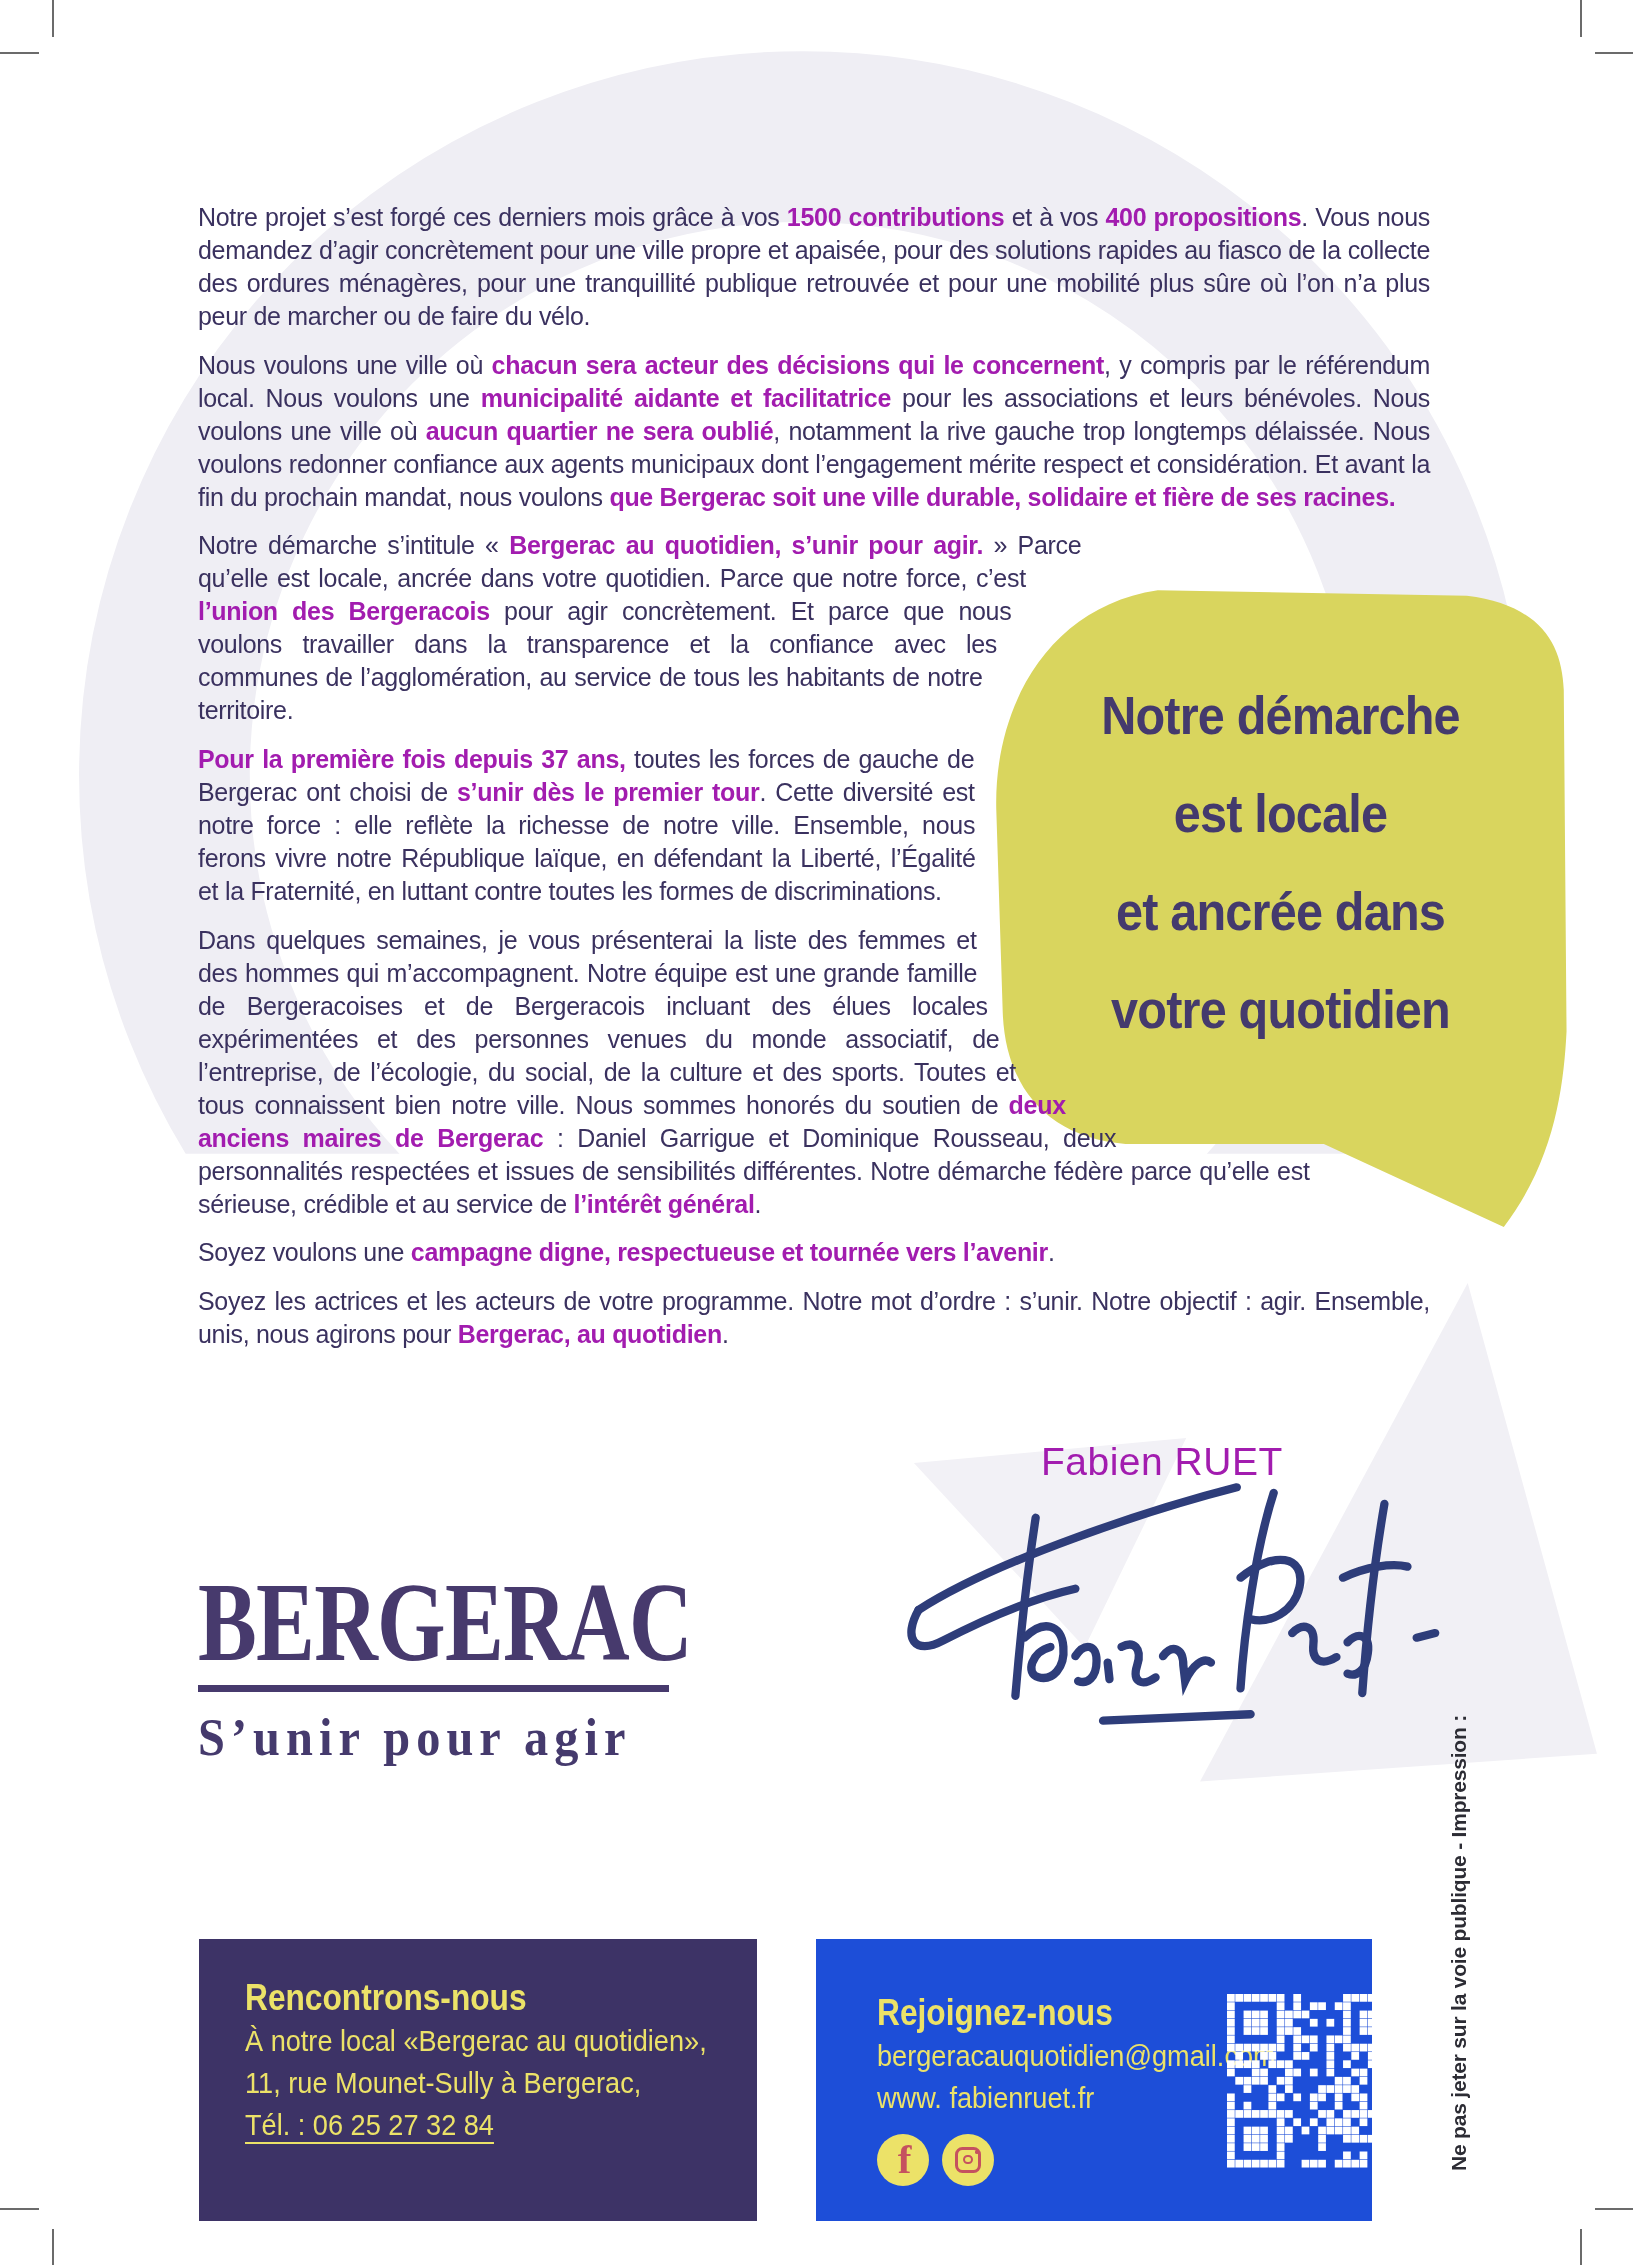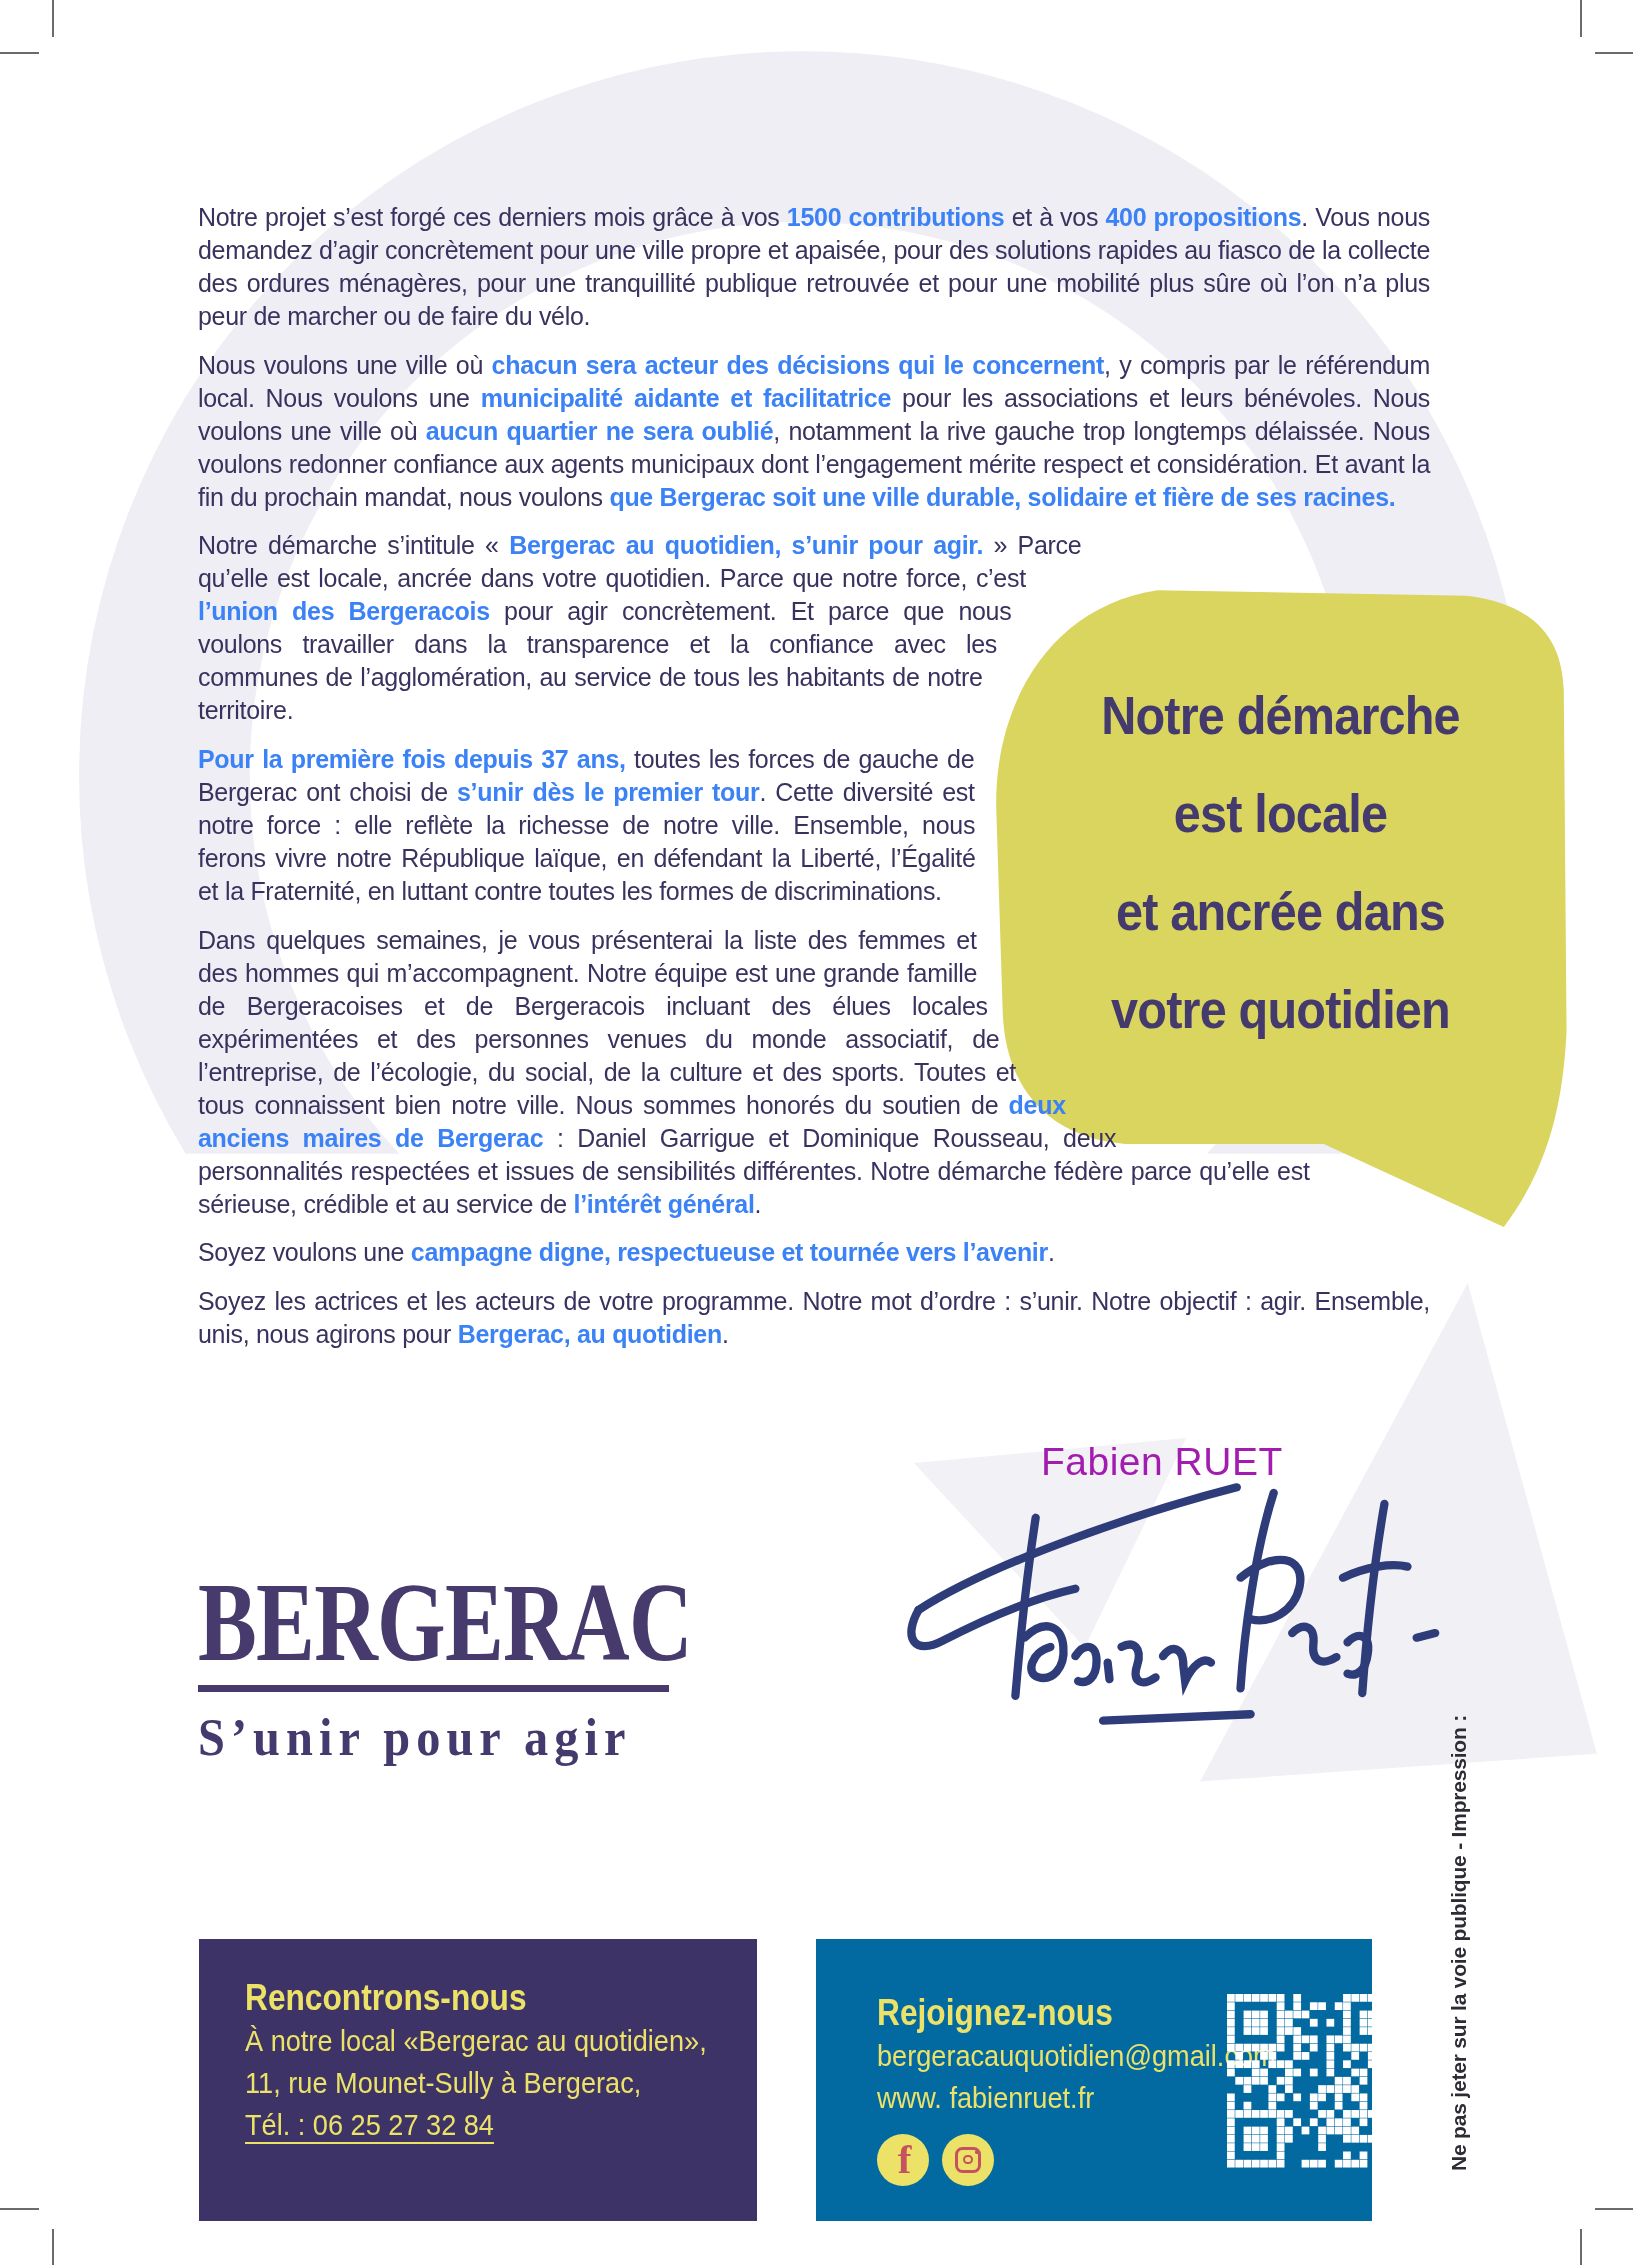--- a/index.html
+++ b/index.html
@@ -11,21 +11,21 @@
   #bg-shapes{position:absolute;inset:0;pointer-events:none;}
   
   .crop{position:absolute;background:#6b6b6b;}
   
   #text-col{
     position:absolute;left:198px;top:201px;width:1232px;
     font-size:25px;line-height:33px;letter-spacing:-0.3px;
     text-align:justify;color:#3a315f;
   }
   #text-col p{margin:0 0 15.7px 0;}
-  #text-col b{font-weight:700;color:#3b82f6;}
+  #text-col b{font-weight:700;color:#a21caf;}
   #bubble-spacer{
     float:right;width:461px;height:731px;
     shape-outside:polygon(189px 19.4px,461px 19.4px,461px 678px,388px 678px,340px 578px,155px 574px,57px 509px,28px 426px,25px 189px,76px 72px);
     shape-margin:20px;
   }
   
   #bubble-svg{position:absolute;left:964px;top:570px;}
   #bubble-text{
     position:absolute;left:1006px;top:666px;width:549px;
     text-align:center;font-weight:800;font-size:54px;line-height:98px;
@@ -65,21 +65,21 @@
   #logo-slogan{
     margin-top:16.6px;font-weight:800;font-size:52px;color:#453a6d;letter-spacing:6.5px;
     transform:scaleX(.93);transform-origin:0 0;white-space:nowrap;
   }
   
   #footer-meet{
     position:absolute;left:199px;top:1939px;width:558px;height:282px;background:#3d3366;
     box-sizing:border-box;padding:37px 0 0 46px;color:#ece268;
   }
   #footer-join{
-    position:absolute;left:816px;top:1939px;width:556px;height:282px;background:#0369a1;
+    position:absolute;left:816px;top:1939px;width:556px;height:282px;background:#1d4ed8;
     box-sizing:border-box;padding:52px 0 0 61px;color:#ece268;
   }
   .f-title{
     font-weight:800;font-size:36px;line-height:44px;transform:scaleX(.88);transform-origin:0 0;
     letter-spacing:0;white-space:nowrap;
   }
   .f-line{
     font-size:29.5px;line-height:42px;transform:scaleX(.92);transform-origin:0 0;white-space:nowrap;
   }
   .f-phone{text-decoration:underline;text-underline-offset:6.5px;}

